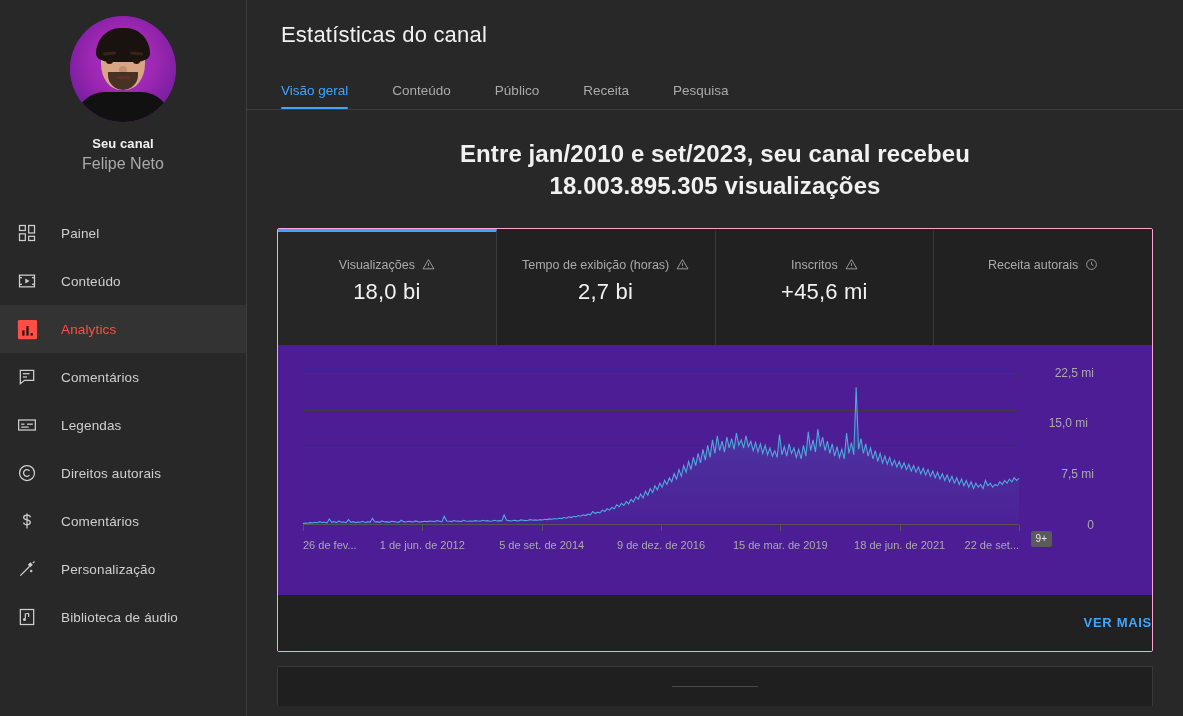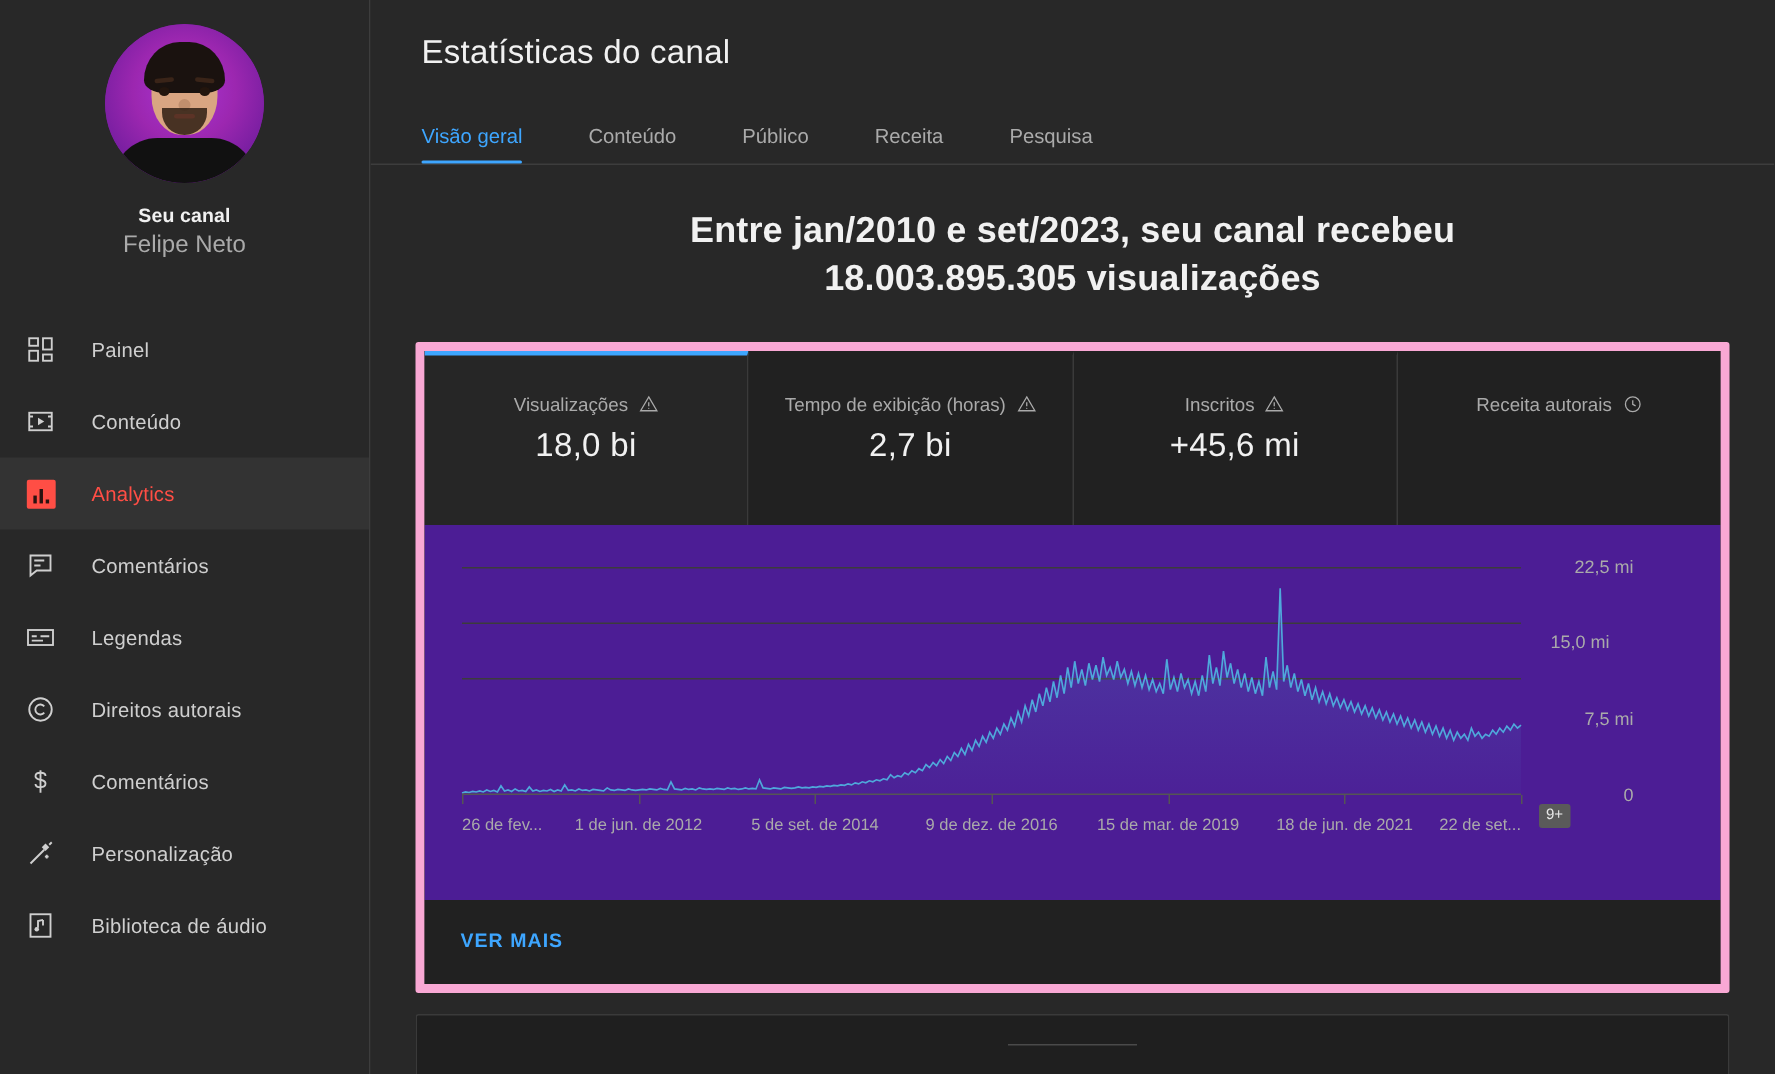--- a/index.html
+++ b/index.html
@@ -222,23 +222,24 @@
     font-size: 24px;
     font-weight: bold;
     line-height: 1.33;
     color: #f1f1f1;
     letter-spacing: .1px;
   }
 
   .card {
     margin: 26px 30px 0 30px;
     background: #1f1f1f;
-    border: 6px solid #f9a8d4;
+    border: 1px solid #f9a8d4;
     border-radius: 2px;
     overflow: hidden;
+    text-align: right;
   }
 
   .metrics {
     display: flex;
     height: 116px;
   }
   .metric {
     flex: 1;
     border-right: 1px solid #3a3a3a;
     border-top: 3px solid transparent;
@@ -595,21 +596,21 @@
                 </linearGradient>
               </defs>
               <path d="M0,152 L0.00,150.65 L3.34,149.97 L6.69,150.31 L10.03,149.64 L13.38,149.97 L16.72,149.30 L20.07,149.97 L23.41,148.62 L26.76,149.64 L30.10,148.96 L33.44,149.97 L36.79,145.92 L40.13,149.30 L43.48,148.62 L46.82,149.64 L50.17,147.95 L53.51,149.30 L56.86,148.96 L60.20,149.64 L63.55,146.60 L66.89,149.30 L70.23,148.62 L73.58,149.64 L76.92,148.96 L80.27,149.30 L83.61,148.28 L86.96,149.64 L90.30,148.62 L93.65,149.30 L96.99,145.24 L100.33,148.96 L103.68,148.62 L107.02,149.30 L110.37,147.95 L113.71,148.96 L117.06,148.62 L120.40,149.30 L123.75,148.28 L127.09,148.62 L130.43,148.96 L133.78,149.30 L137.12,147.27 L140.47,148.62 L143.81,148.96 L147.16,148.28 L150.50,148.62 L153.85,148.96 L157.19,147.95 L160.54,148.62 L163.88,148.96 L167.22,148.62 L170.57,148.28 L173.91,148.62 L177.26,147.95 L180.60,148.28 L183.95,148.62 L187.29,147.61 L190.64,148.28 L193.98,148.62 L197.32,143.22 L200.67,147.95 L204.01,148.28 L207.36,148.62 L210.70,147.61 L214.05,148.28 L217.39,147.95 L220.74,148.62 L224.08,147.27 L227.42,147.95 L230.77,148.28 L234.11,147.95 L237.46,148.28 L240.80,147.61 L244.15,147.95 L247.49,148.28 L250.84,147.27 L254.18,147.95 L257.53,147.61 L260.87,148.28 L264.21,147.95 L267.56,147.27 L270.90,147.95 L274.25,147.61 L277.59,147.95 L280.94,141.87 L284.28,147.27 L287.63,147.61 L290.97,147.95 L294.31,147.27 L297.66,147.61 L301.00,147.95 L304.35,146.93 L307.69,147.27 L311.04,147.61 L314.38,147.27 L317.73,146.60 L321.07,147.27 L324.41,146.93 L327.76,147.27 L331.10,146.60 L334.45,146.93 L337.79,146.26 L341.14,146.60 L344.48,145.92 L347.83,146.26 L351.17,145.58 L354.52,145.92 L357.86,145.24 L361.20,145.58 L364.55,144.57 L367.89,145.24 L371.24,143.89 L374.58,144.57 L377.93,143.22 L381.27,143.89 L384.62,142.54 L387.96,143.22 L391.30,141.87 L394.65,142.54 L397.99,141.19 L401.34,141.87 L404.68,138.49 L408.03,140.52 L411.37,139.16 L414.72,139.84 L418.06,137.14 L421.40,138.49 L424.75,135.79 L428.09,137.14 L431.44,134.44 L434.78,135.79 L438.13,131.73 L441.47,133.76 L444.82,130.38 L448.16,132.41 L451.51,128.36 L454.85,131.06 L458.19,126.33 L461.54,129.03 L464.88,123.63 L468.23,126.33 L471.57,120.92 L474.92,124.98 L478.26,118.22 L481.61,122.28 L484.95,115.52 L488.29,119.57 L491.64,112.82 L494.98,116.87 L498.33,110.12 L501.67,114.17 L505.02,107.41 L508.36,111.47 L511.71,104.71 L515.05,108.76 L518.39,100.66 L521.74,106.06 L525.08,96.60 L528.43,103.36 L531.77,92.55 L535.12,99.31 L538.46,88.50 L541.81,96.60 L545.15,84.44 L548.49,92.55 L551.84,80.39 L555.18,89.85 L558.53,76.34 L561.87,87.15 L565.22,72.28 L568.56,84.44 L571.91,66.88 L575.25,80.39 L578.60,62.83 L581.94,77.69 L585.28,68.23 L588.63,79.04 L591.97,64.18 L595.32,74.99 L598.66,65.53 L602.01,76.34 L605.35,60.12 L608.70,72.28 L612.04,66.88 L615.38,74.99 L618.73,62.83 L622.07,73.64 L625.42,68.23 L628.76,77.69 L632.11,69.58 L635.45,79.04 L638.80,70.93 L642.14,80.39 L645.48,72.28 L648.83,81.74 L652.17,74.99 L655.52,83.09 L658.86,77.69 L662.21,84.44 L665.55,61.48 L668.90,81.74 L672.24,73.64 L675.59,83.09 L678.93,70.93 L682.27,80.39 L685.62,74.99 L688.96,84.44 L692.31,76.34 L695.65,85.80 L699.00,72.28 L702.34,83.09 L705.69,58.77 L709.03,77.69 L712.37,66.88 L715.72,79.04 L719.06,56.07 L722.41,73.64 L725.75,64.18 L729.10,77.69 L732.44,68.23 L735.79,80.39 L739.13,70.93 L742.47,83.09 L745.82,73.64 L749.16,84.44 L752.51,76.34 L755.85,85.80 L759.20,60.12 L762.54,80.39 L765.89,69.58 L769.23,81.74 L772.58,14.19 L775.92,76.34 L779.26,65.53 L782.61,80.39 L785.95,70.93 L789.30,83.09 L792.64,74.99 L795.99,85.80 L799.33,77.69 L802.68,88.50 L806.02,80.39 L809.36,89.85 L812.71,83.09 L816.05,91.20 L819.40,84.44 L822.74,92.55 L826.09,87.15 L829.43,93.90 L832.78,88.50 L836.12,95.25 L839.46,89.85 L842.81,96.60 L846.15,91.20 L849.50,97.96 L852.84,92.55 L856.19,99.31 L859.53,93.90 L862.88,100.66 L866.22,95.25 L869.57,102.01 L872.91,96.60 L876.25,103.36 L879.60,97.96 L882.94,104.71 L886.29,99.31 L889.63,106.06 L892.98,100.66 L896.32,107.41 L899.67,102.01 L903.01,108.76 L906.35,103.36 L909.70,110.12 L913.04,104.71 L916.39,111.47 L919.73,106.06 L923.08,112.82 L926.42,107.41 L929.77,114.17 L933.11,108.76 L936.45,115.52 L939.80,110.12 L943.14,114.17 L946.49,111.47 L949.83,115.52 L953.18,107.41 L956.52,112.82 L959.87,110.12 L963.21,114.17 L966.56,111.47 L969.90,112.82 L973.24,108.76 L976.59,111.47 L979.93,107.41 L983.28,110.12 L986.62,106.06 L989.97,108.76 L993.31,104.71 L996.66,107.41 L1000.00,105.39 L1000,152 Z" fill="url(#fillgrad)" stroke="none"></path>
               <path d="M0.00,150.65 L3.34,149.97 L6.69,150.31 L10.03,149.64 L13.38,149.97 L16.72,149.30 L20.07,149.97 L23.41,148.62 L26.76,149.64 L30.10,148.96 L33.44,149.97 L36.79,145.92 L40.13,149.30 L43.48,148.62 L46.82,149.64 L50.17,147.95 L53.51,149.30 L56.86,148.96 L60.20,149.64 L63.55,146.60 L66.89,149.30 L70.23,148.62 L73.58,149.64 L76.92,148.96 L80.27,149.30 L83.61,148.28 L86.96,149.64 L90.30,148.62 L93.65,149.30 L96.99,145.24 L100.33,148.96 L103.68,148.62 L107.02,149.30 L110.37,147.95 L113.71,148.96 L117.06,148.62 L120.40,149.30 L123.75,148.28 L127.09,148.62 L130.43,148.96 L133.78,149.30 L137.12,147.27 L140.47,148.62 L143.81,148.96 L147.16,148.28 L150.50,148.62 L153.85,148.96 L157.19,147.95 L160.54,148.62 L163.88,148.96 L167.22,148.62 L170.57,148.28 L173.91,148.62 L177.26,147.95 L180.60,148.28 L183.95,148.62 L187.29,147.61 L190.64,148.28 L193.98,148.62 L197.32,143.22 L200.67,147.95 L204.01,148.28 L207.36,148.62 L210.70,147.61 L214.05,148.28 L217.39,147.95 L220.74,148.62 L224.08,147.27 L227.42,147.95 L230.77,148.28 L234.11,147.95 L237.46,148.28 L240.80,147.61 L244.15,147.95 L247.49,148.28 L250.84,147.27 L254.18,147.95 L257.53,147.61 L260.87,148.28 L264.21,147.95 L267.56,147.27 L270.90,147.95 L274.25,147.61 L277.59,147.95 L280.94,141.87 L284.28,147.27 L287.63,147.61 L290.97,147.95 L294.31,147.27 L297.66,147.61 L301.00,147.95 L304.35,146.93 L307.69,147.27 L311.04,147.61 L314.38,147.27 L317.73,146.60 L321.07,147.27 L324.41,146.93 L327.76,147.27 L331.10,146.60 L334.45,146.93 L337.79,146.26 L341.14,146.60 L344.48,145.92 L347.83,146.26 L351.17,145.58 L354.52,145.92 L357.86,145.24 L361.20,145.58 L364.55,144.57 L367.89,145.24 L371.24,143.89 L374.58,144.57 L377.93,143.22 L381.27,143.89 L384.62,142.54 L387.96,143.22 L391.30,141.87 L394.65,142.54 L397.99,141.19 L401.34,141.87 L404.68,138.49 L408.03,140.52 L411.37,139.16 L414.72,139.84 L418.06,137.14 L421.40,138.49 L424.75,135.79 L428.09,137.14 L431.44,134.44 L434.78,135.79 L438.13,131.73 L441.47,133.76 L444.82,130.38 L448.16,132.41 L451.51,128.36 L454.85,131.06 L458.19,126.33 L461.54,129.03 L464.88,123.63 L468.23,126.33 L471.57,120.92 L474.92,124.98 L478.26,118.22 L481.61,122.28 L484.95,115.52 L488.29,119.57 L491.64,112.82 L494.98,116.87 L498.33,110.12 L501.67,114.17 L505.02,107.41 L508.36,111.47 L511.71,104.71 L515.05,108.76 L518.39,100.66 L521.74,106.06 L525.08,96.60 L528.43,103.36 L531.77,92.55 L535.12,99.31 L538.46,88.50 L541.81,96.60 L545.15,84.44 L548.49,92.55 L551.84,80.39 L555.18,89.85 L558.53,76.34 L561.87,87.15 L565.22,72.28 L568.56,84.44 L571.91,66.88 L575.25,80.39 L578.60,62.83 L581.94,77.69 L585.28,68.23 L588.63,79.04 L591.97,64.18 L595.32,74.99 L598.66,65.53 L602.01,76.34 L605.35,60.12 L608.70,72.28 L612.04,66.88 L615.38,74.99 L618.73,62.83 L622.07,73.64 L625.42,68.23 L628.76,77.69 L632.11,69.58 L635.45,79.04 L638.80,70.93 L642.14,80.39 L645.48,72.28 L648.83,81.74 L652.17,74.99 L655.52,83.09 L658.86,77.69 L662.21,84.44 L665.55,61.48 L668.90,81.74 L672.24,73.64 L675.59,83.09 L678.93,70.93 L682.27,80.39 L685.62,74.99 L688.96,84.44 L692.31,76.34 L695.65,85.80 L699.00,72.28 L702.34,83.09 L705.69,58.77 L709.03,77.69 L712.37,66.88 L715.72,79.04 L719.06,56.07 L722.41,73.64 L725.75,64.18 L729.10,77.69 L732.44,68.23 L735.79,80.39 L739.13,70.93 L742.47,83.09 L745.82,73.64 L749.16,84.44 L752.51,76.34 L755.85,85.80 L759.20,60.12 L762.54,80.39 L765.89,69.58 L769.23,81.74 L772.58,14.19 L775.92,76.34 L779.26,65.53 L782.61,80.39 L785.95,70.93 L789.30,83.09 L792.64,74.99 L795.99,85.80 L799.33,77.69 L802.68,88.50 L806.02,80.39 L809.36,89.85 L812.71,83.09 L816.05,91.20 L819.40,84.44 L822.74,92.55 L826.09,87.15 L829.43,93.90 L832.78,88.50 L836.12,95.25 L839.46,89.85 L842.81,96.60 L846.15,91.20 L849.50,97.96 L852.84,92.55 L856.19,99.31 L859.53,93.90 L862.88,100.66 L866.22,95.25 L869.57,102.01 L872.91,96.60 L876.25,103.36 L879.60,97.96 L882.94,104.71 L886.29,99.31 L889.63,106.06 L892.98,100.66 L896.32,107.41 L899.67,102.01 L903.01,108.76 L906.35,103.36 L909.70,110.12 L913.04,104.71 L916.39,111.47 L919.73,106.06 L923.08,112.82 L926.42,107.41 L929.77,114.17 L933.11,108.76 L936.45,115.52 L939.80,110.12 L943.14,114.17 L946.49,111.47 L949.83,115.52 L953.18,107.41 L956.52,112.82 L959.87,110.12 L963.21,114.17 L966.56,111.47 L969.90,112.82 L973.24,108.76 L976.59,111.47 L979.93,107.41 L983.28,110.12 L986.62,106.06 L989.97,108.76 L993.31,104.71 L996.66,107.41 L1000.00,105.39 " fill="none" stroke="#4fa8db" stroke-width="1.1" vector-effect="non-scaling-stroke"></path>
             </svg>
           <div class="axis-line"></div>
         </div>
 
         <div id="yticks">
             <div class="ytick" style="top: 21px; right: 58px;">22,5 mi</div>
-            <div class="ytick" style="top: 71.6667px; right: 74px;">15,0 mi</div>
+            <div class="ytick" style="top: 71.6667px; right: 64px;">15,0 mi</div>
             <div class="ytick" style="top: 122.333px; right: 58px;">7,5 mi</div>
             <div class="ytick" style="top: 173px; right: 58px;">0</div>
           </div>
         <div class="xticks" id="xticks">
             <div class="xtick-mark" style="left: 0%;"></div>
             <div class="xtick" style="left: 0px; transform: none;">26 de fev...</div>
             <div class="xtick-mark" style="left: 16.6667%;"></div>
             <div class="xtick" style="left: 16.6667%;">1 de jun. de 2012</div>
             <div class="xtick-mark" style="left: 33.3333%;"></div>
             <div class="xtick" style="left: 33.3333%;">5 de set. de 2014</div>

